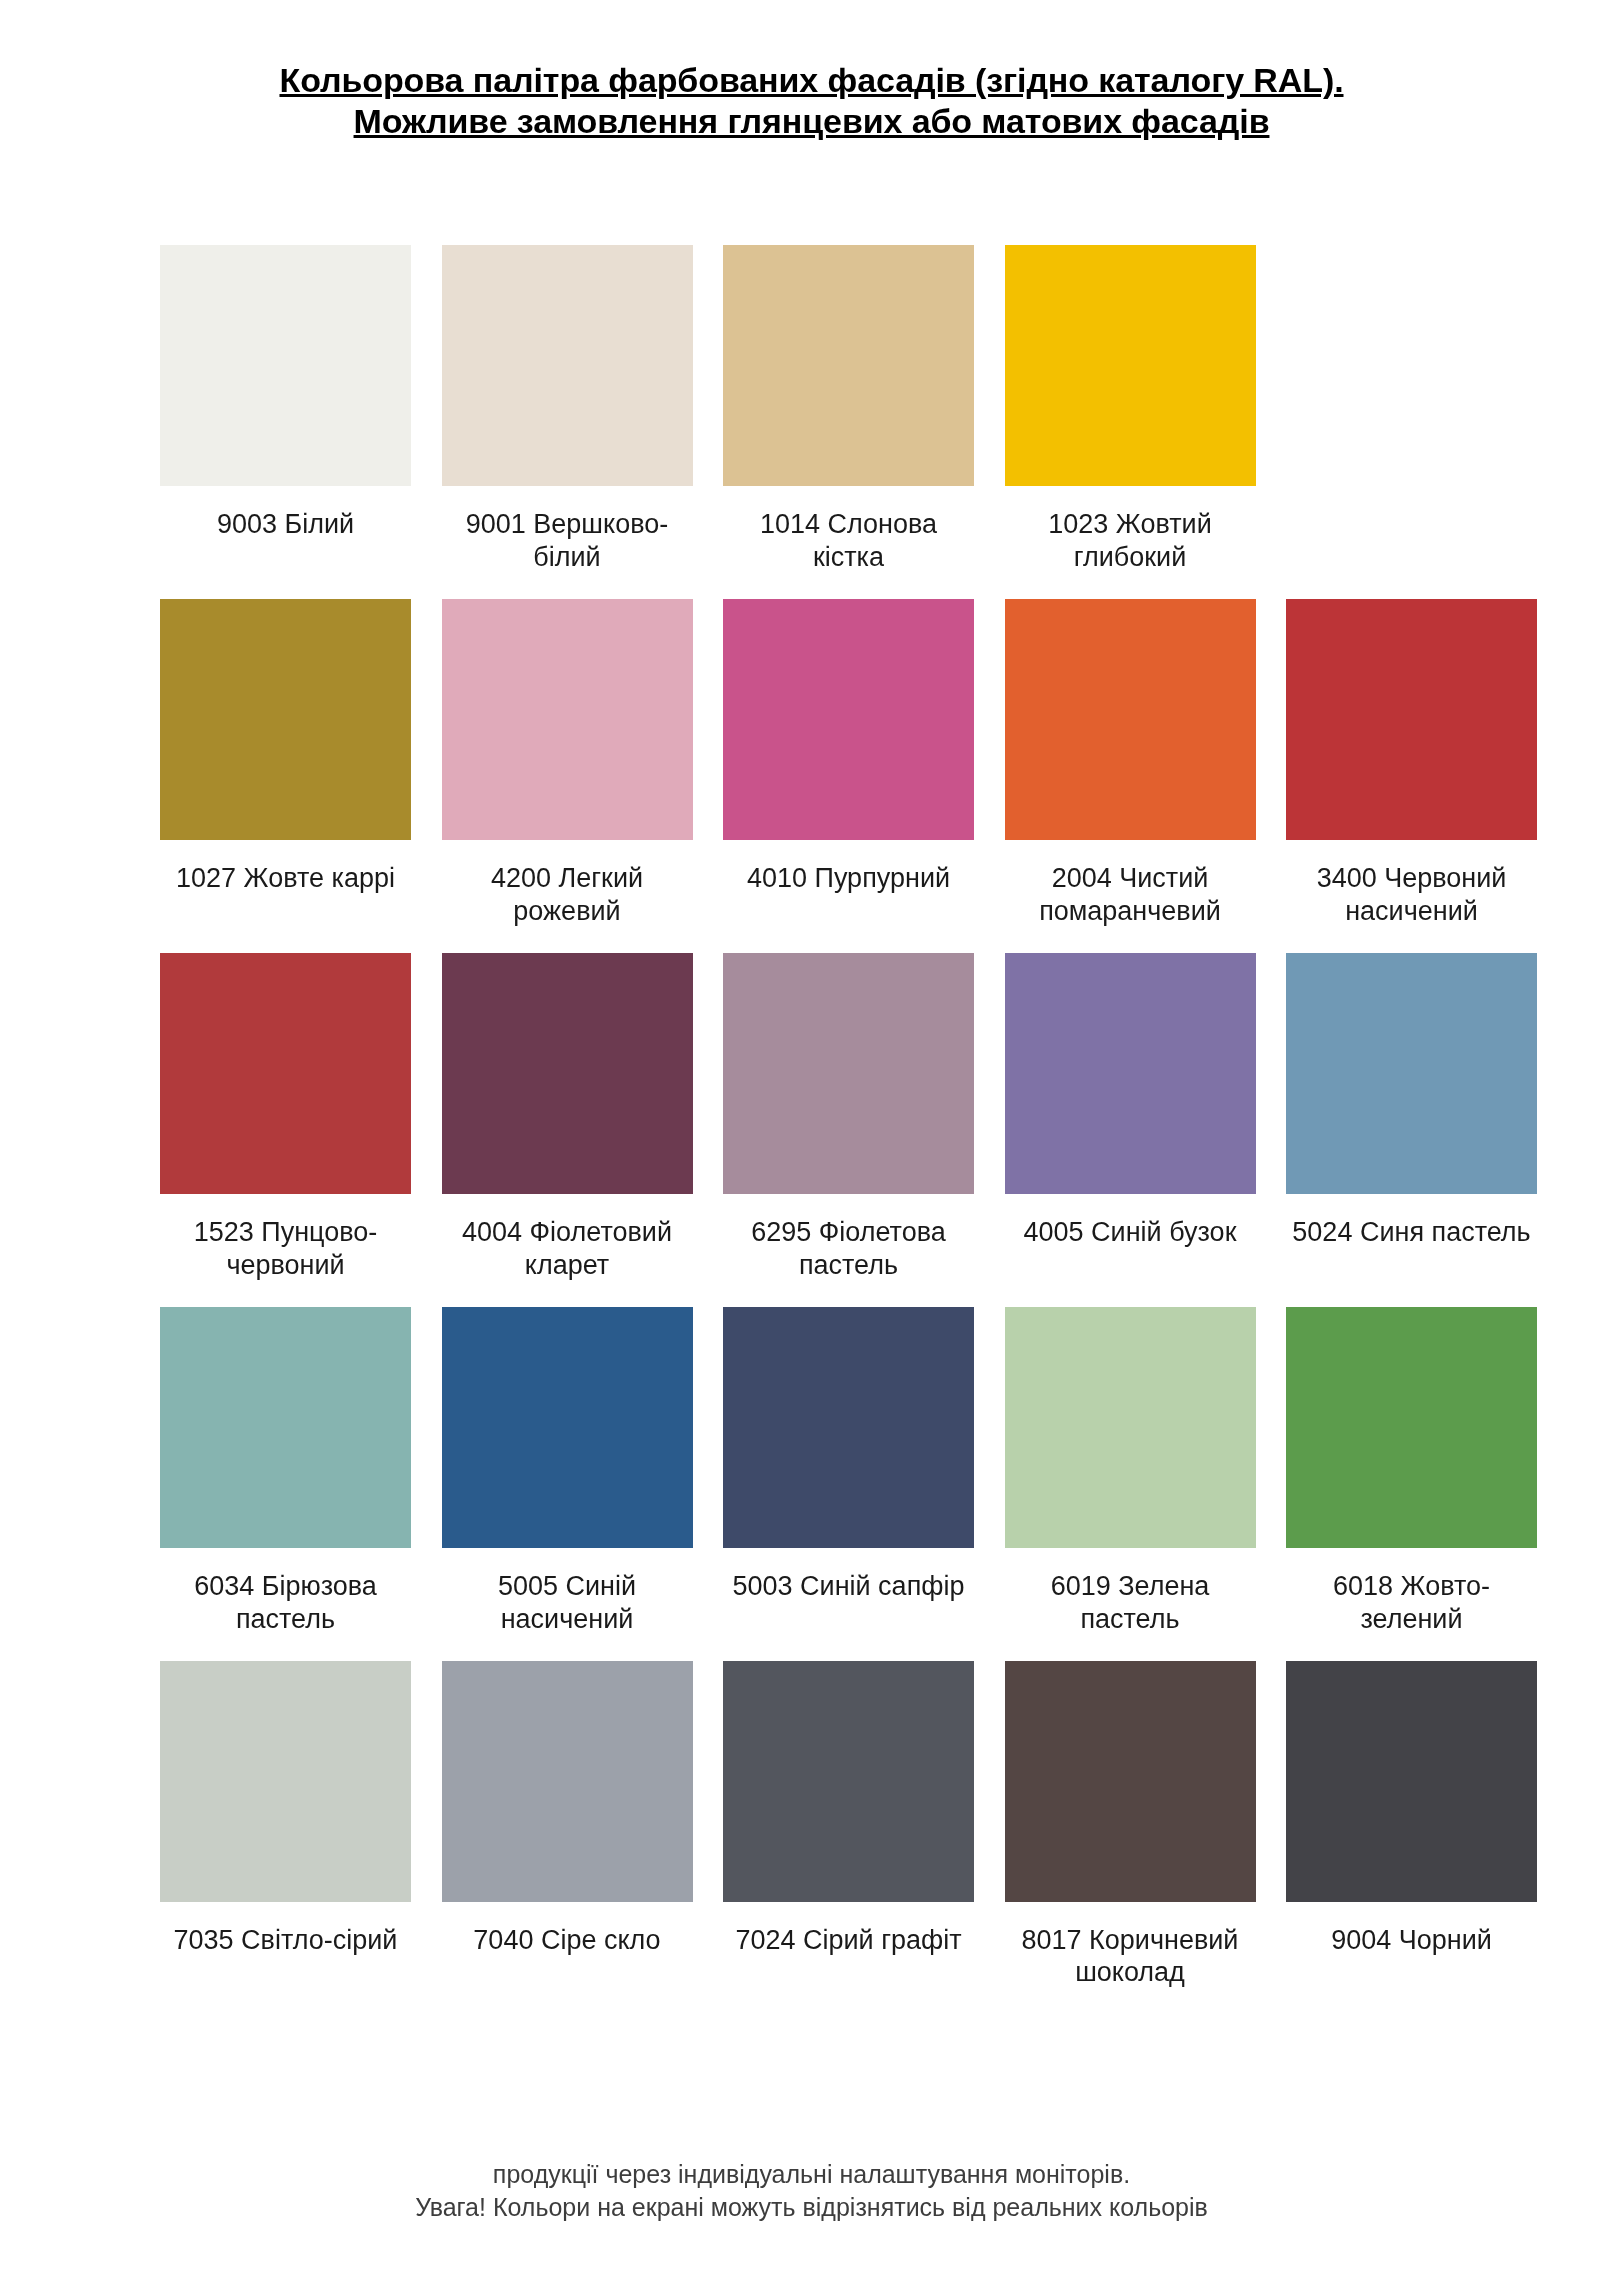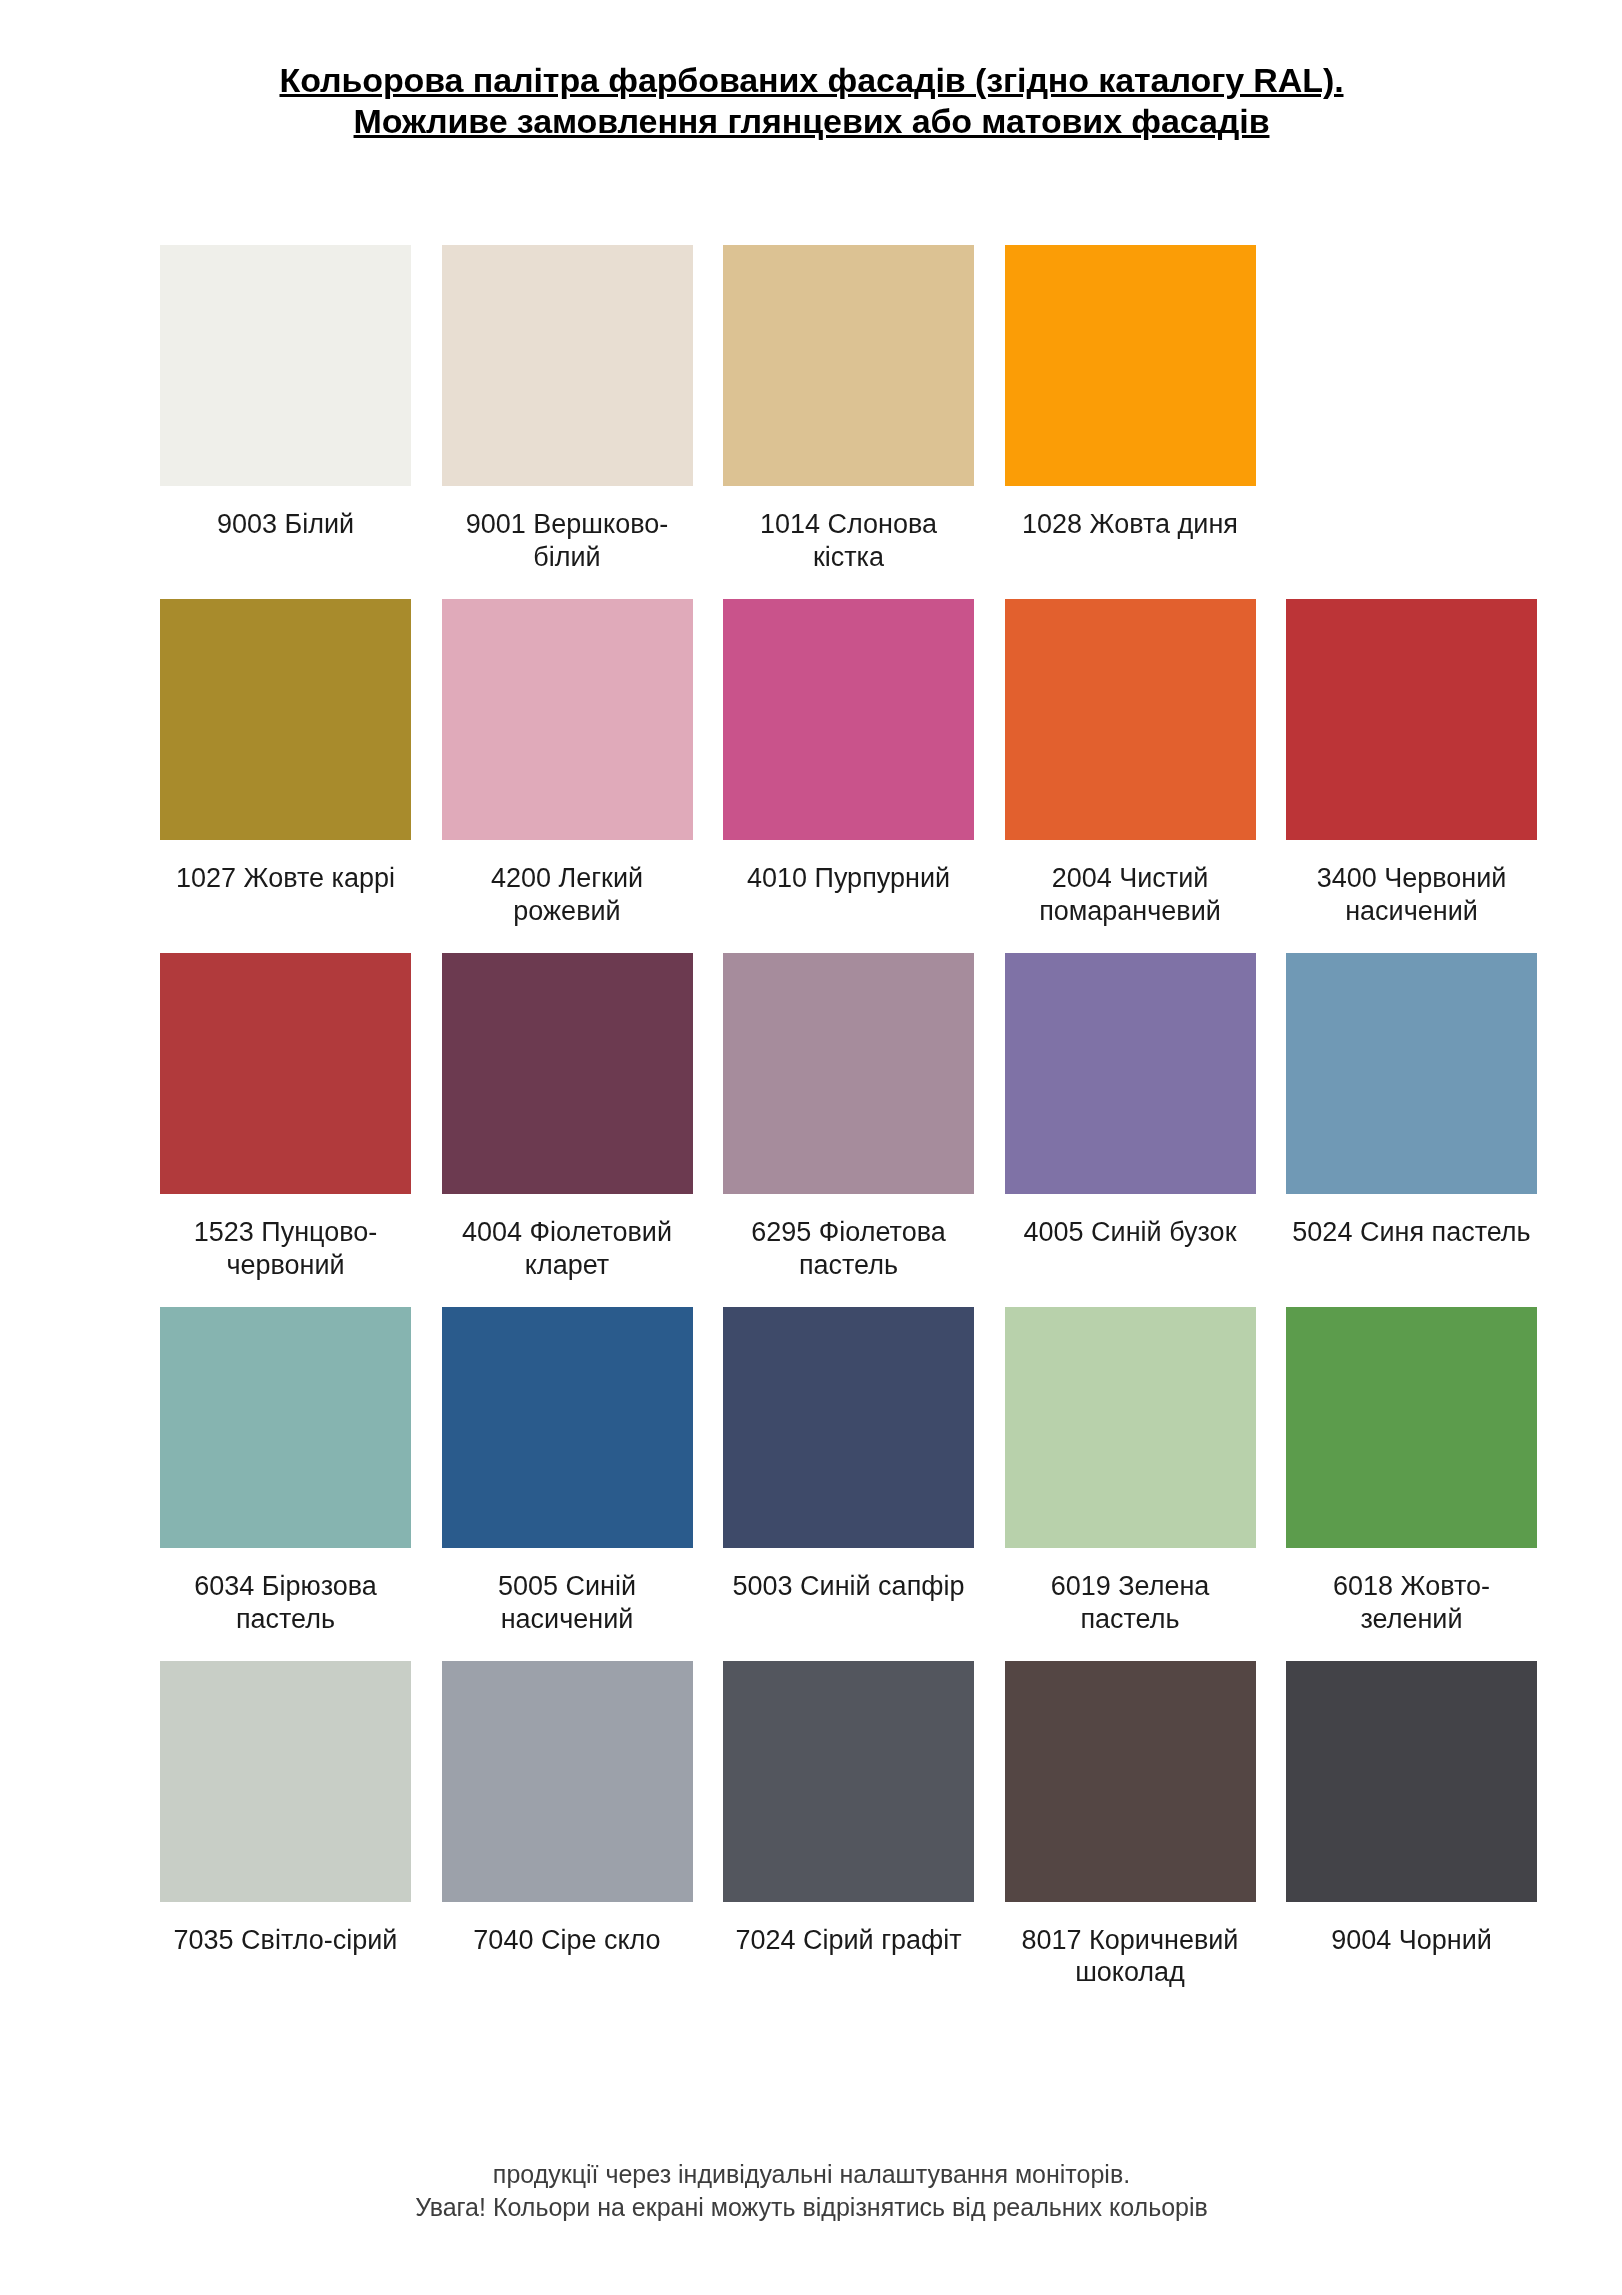--- a/index.html
+++ b/index.html
@@ -122,22 +122,22 @@
         </div>
         <div class="swatch-cell">
           <div class="swatch-chip" style="background: rgb(232, 222, 210);"></div>
           <div class="swatch-label">9001 Вершково-білий</div>
         </div>
         <div class="swatch-cell">
           <div class="swatch-chip" style="background: rgb(220, 194, 147);"></div>
           <div class="swatch-label">1014 Слонова кістка</div>
         </div>
         <div class="swatch-cell">
-          <div class="swatch-chip" style="background: rgb(251, 157, 6);"></div>
-          <div class="swatch-label">1028 Жовта диня</div>
+          <div class="swatch-chip" style="background: rgb(243, 192, 0);"></div>
+          <div class="swatch-label">1023 Жовтий глибокий</div>
         </div>
       </div>
       <div class="palette-row">
         <div class="swatch-cell">
           <div class="swatch-chip" style="background: rgb(168, 139, 44);"></div>
           <div class="swatch-label">1027 Жовте каррі</div>
         </div>
         <div class="swatch-cell">
           <div class="swatch-chip" style="background: rgb(224, 170, 186);"></div>
           <div class="swatch-label">4200 Легкий рожевий</div>

